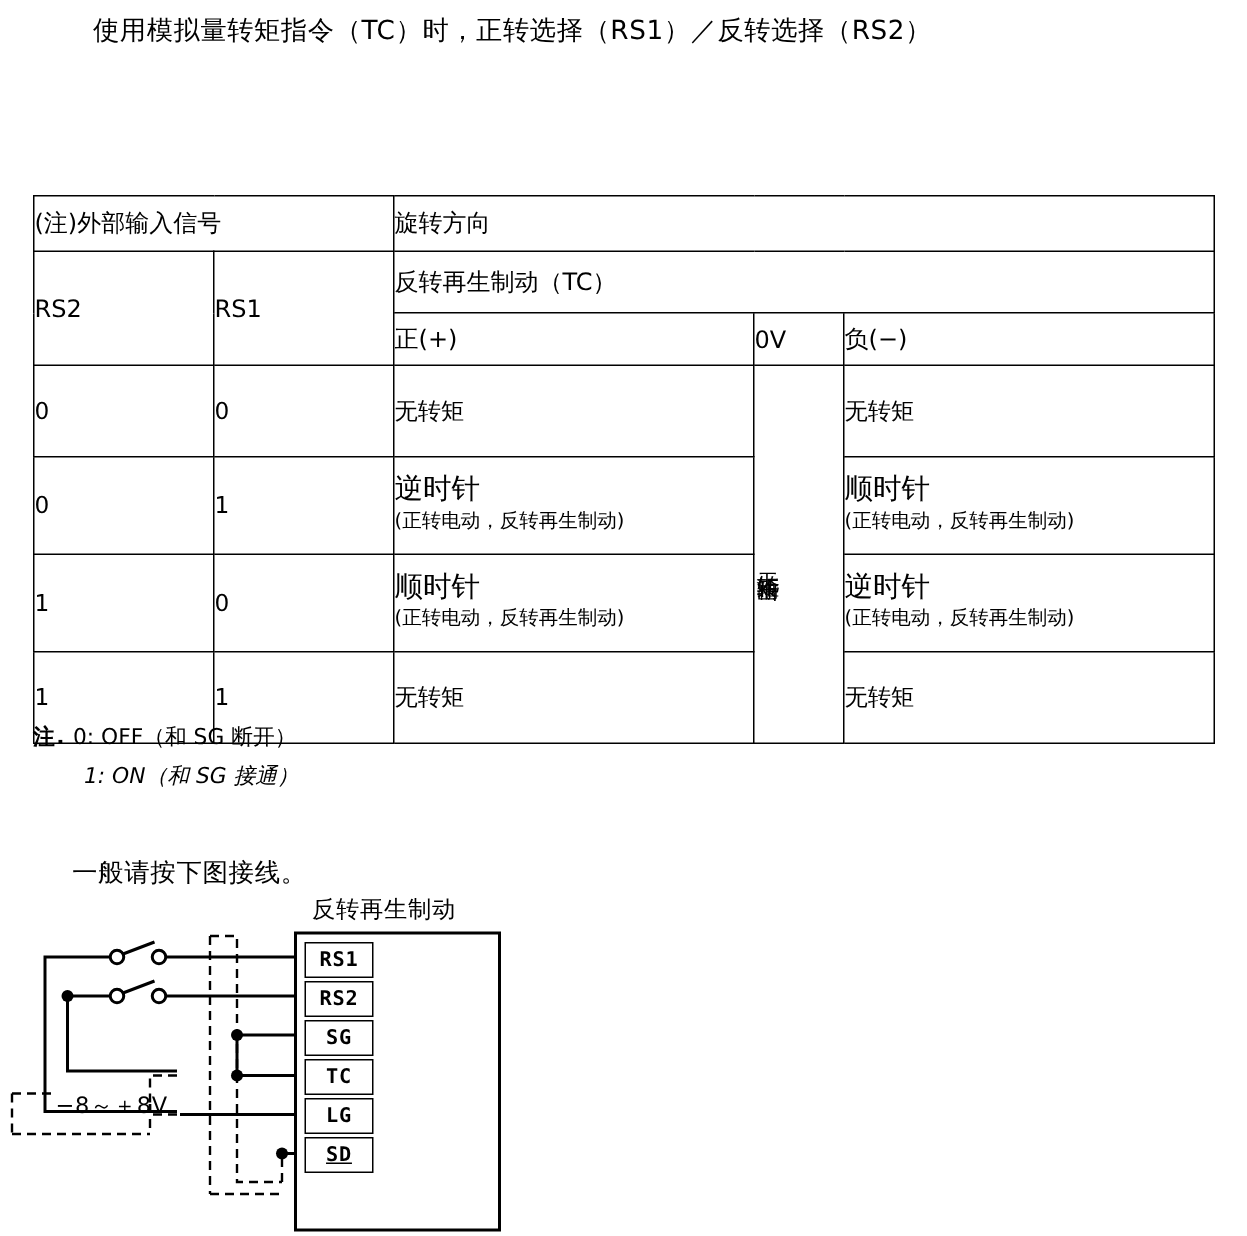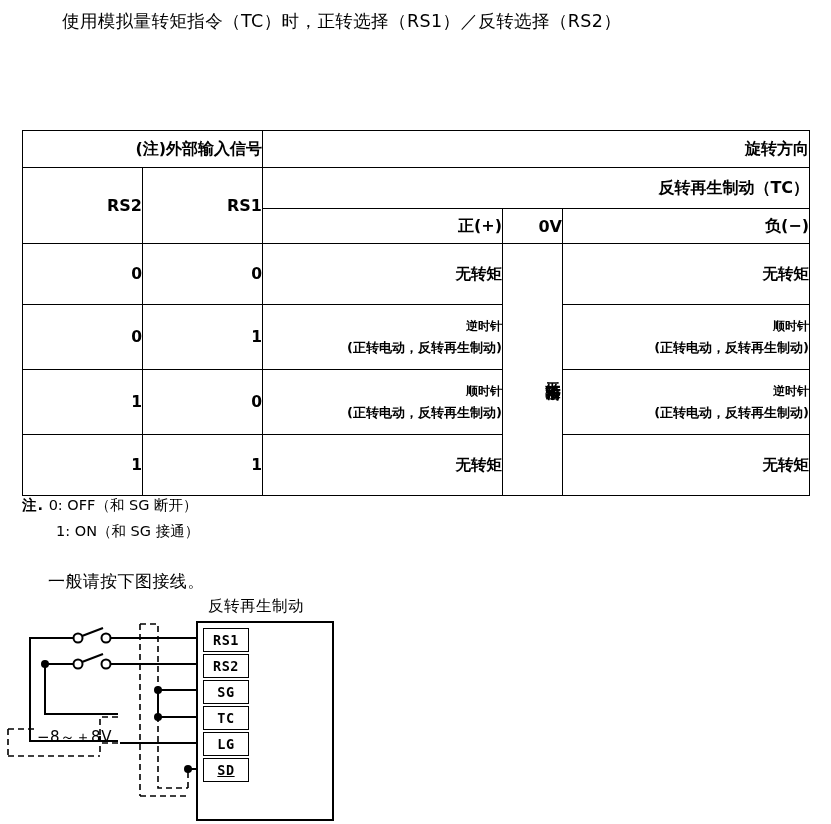--- a/index.html
+++ b/index.html
@@ -42,35 +42,35 @@
     width: 787px;
   }
   table.main {
     border-collapse: collapse;
     table-layout: fixed;
     width: 787px;
     font-size: 15.5px;
   }
   table.main td, table.main th {
     border: 1.6px solid #000;
-    text-align: right;
+    text-align: left;
     vertical-align: middle;
-    font-weight: bold;
+    font-weight: normal;
     padding: 0;
   }
   .h-row td { height: 36px; font-size: 16px; }
   .h-row2 td { height: 40px; font-size: 16px; }
   .h-row3 td { height: 34px; font-size: 16px; }
   .body-row td { height: 60px; }
   .body-row-tall td { height: 64px; }
   .cell-two-line {
     line-height: 21px;
   }
   .cell-two-line .top {
-    font-size: 12px;
+    font-size: 19px;
   }
   .cell-two-line .bot {
     font-size: 13px;
   }
 
   .vert {
     writing-mode: vertical-rl;
     text-orientation: upright;
     letter-spacing: 1px;
     font-size: 15px;
@@ -79,27 +79,27 @@
     margin: 0 auto;
   }
   .vert-cell {
     vertical-align: middle;
   }
 
   
   .notes {
     position: absolute;
     left: 22px;
-    top: 492px;
+    top: 479px;
     font-size: 14.5px;
     line-height: 26px;
   }
   .notes .n-line { white-space: nowrap; }
   .notes .lbl { font-weight: bold; letter-spacing: 1px; }
-  .notes .indent { padding-left: 34px; }
+  .notes .indent { padding-left: 34px; font-style: italic; }
 
   .para2 {
     position: absolute;
     left: 48px;
     top: 570px;
     font-size: 17px;
     letter-spacing: 0.4px;
   }
 
   

